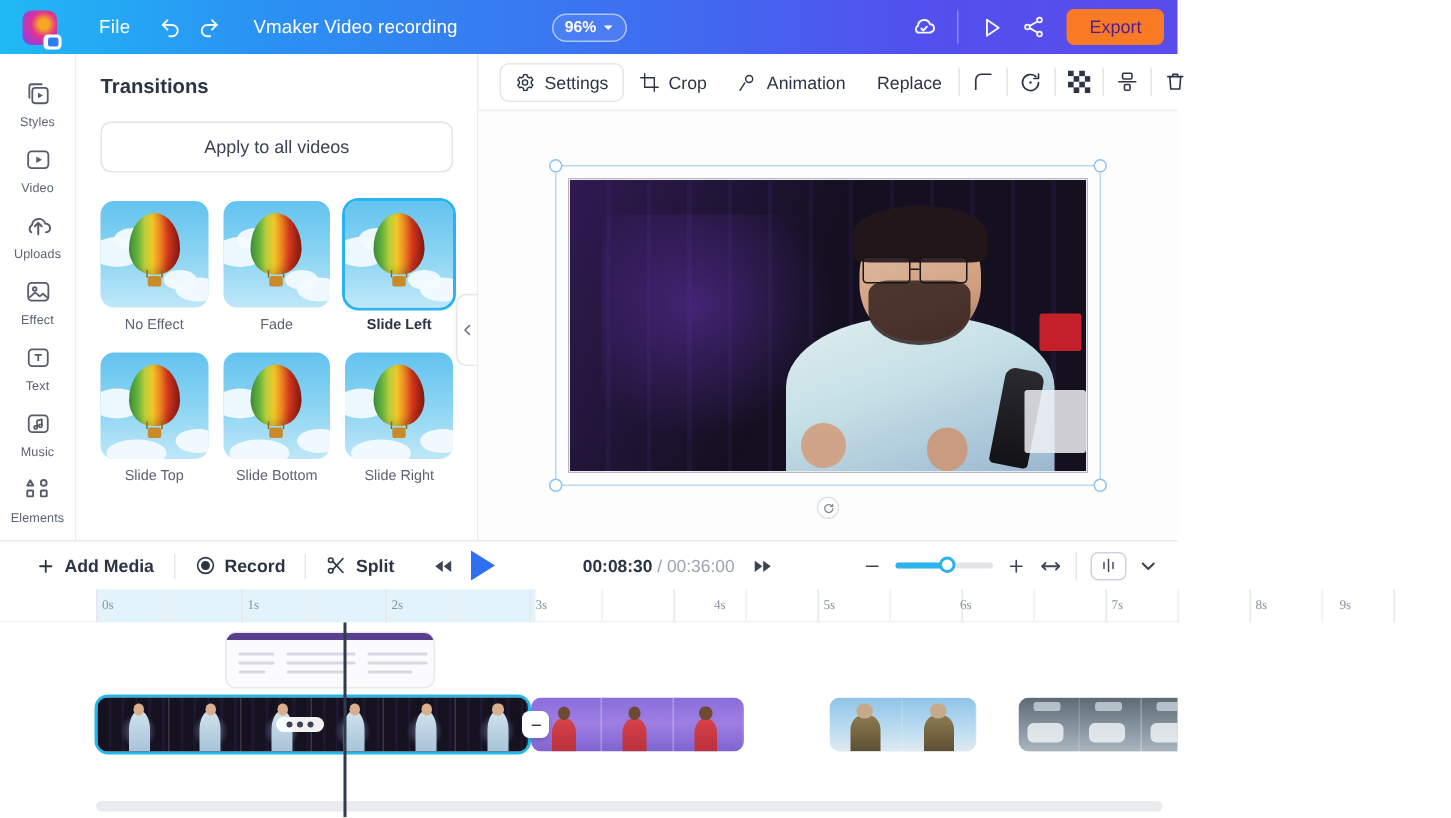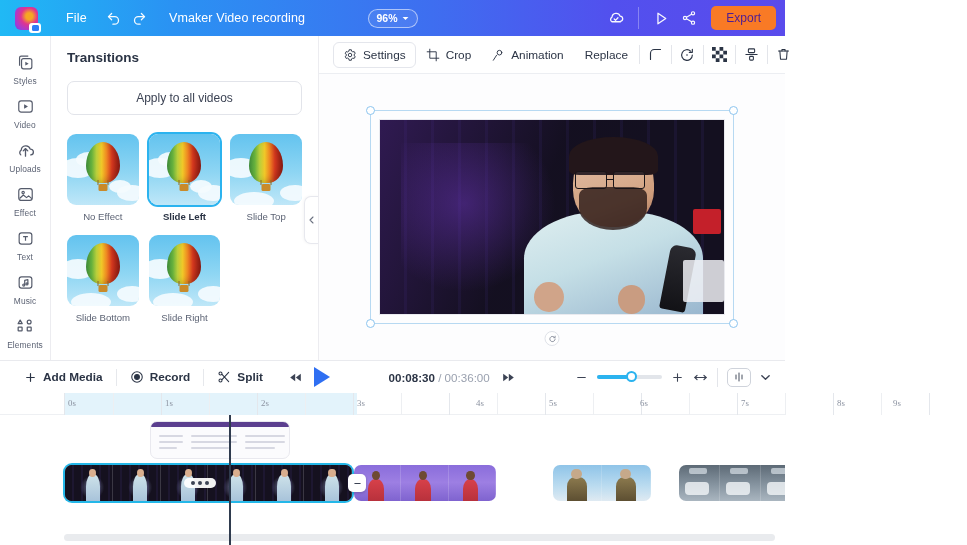--- a/index.html
+++ b/index.html
@@ -407,20 +407,32 @@
               <div class="cloud c2"></div>
               <div class="cloud c3"></div>
               <div class="cloud c4"></div>
             <div class="balloon"></div>
               <div class="bstr"></div>
               <div class="basket"></div>
           </div>
           <div class="tlabel">No Effect</div>
         </div>
 
+        <div class="titem">
+          <div class="tthumb">
+            <div class="cloud c1"></div>
+              <div class="cloud c2"></div>
+              <div class="cloud c3"></div>
+              <div class="cloud c4"></div>
+            <div class="balloon"></div>
+              <div class="bstr"></div>
+              <div class="basket"></div>
+          </div>
+          <div class="tlabel">Fade</div>
+        </div>
 
         <div class="titem sel">
           <div class="tthumb">
             <div class="cloud c1"></div>
               <div class="cloud c2"></div>
               <div class="cloud c3"></div>
               <div class="cloud c4"></div>
             <div class="balloon"></div>
               <div class="bstr"></div>
               <div class="basket"></div>

